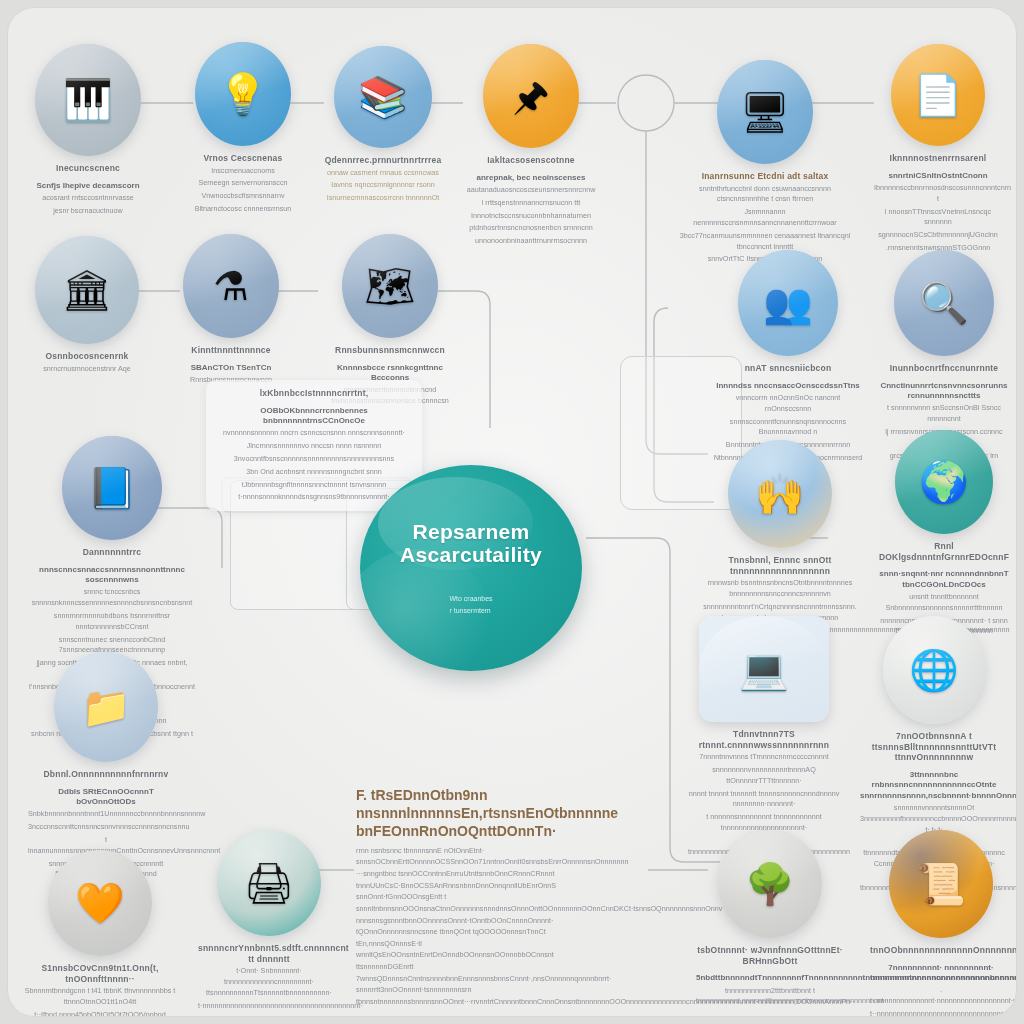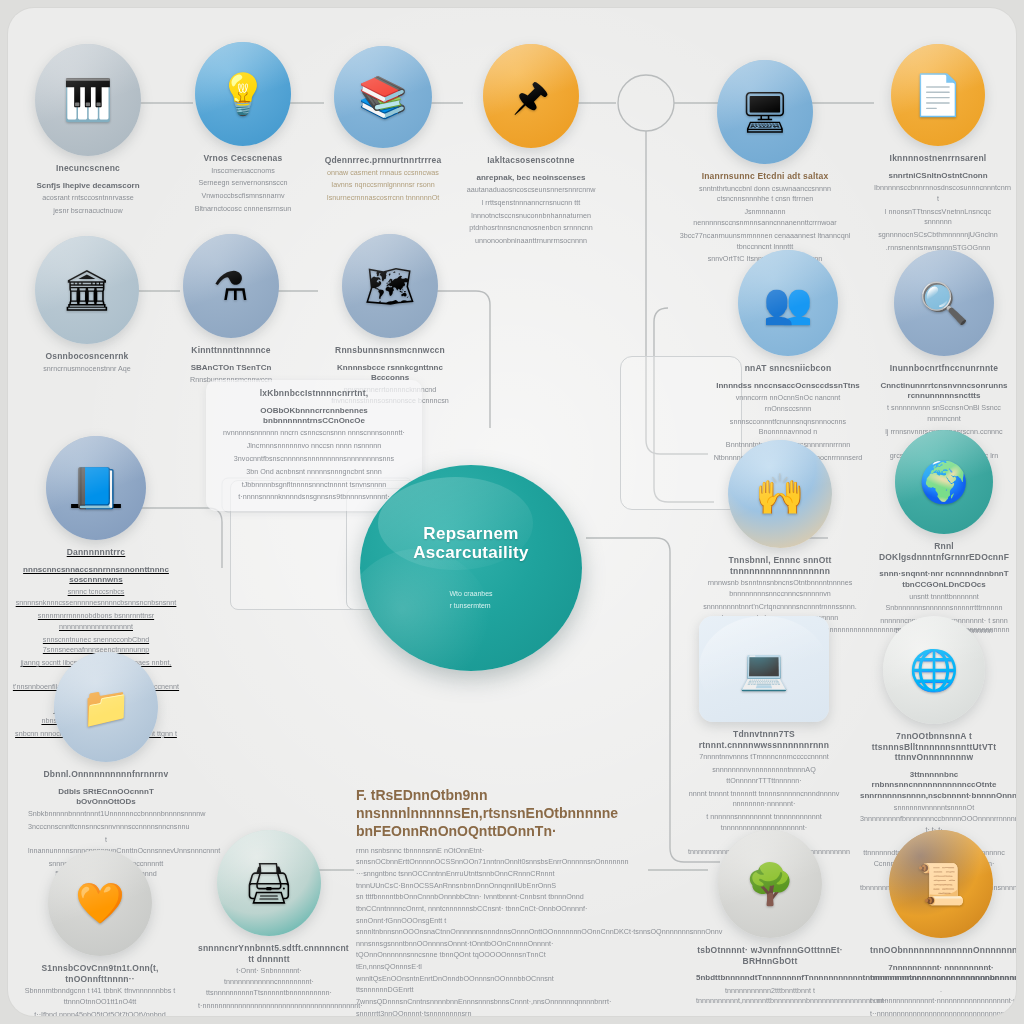--- a/index.html
+++ b/index.html
@@ -51,21 +51,21 @@
     border-radius:50%;
     background:radial-gradient(circle at 38% 34%, #34b3ad 0%, #1fa39d 48%, #17938e 100%);
     box-shadow:0 8px 22px rgba(90,110,112,.38);
     display:flex;flex-direction:column;align-items:center;justify-content:center;
     overflow:hidden;
   }
   #hub .globe{position:absolute;left:-18px;bottom:-28px;width:150px;height:150px;border-radius:50%;
     background:radial-gradient(circle at 40% 40%, rgba(255,255,255,.18), rgba(255,255,255,0) 70%);}
   #hub .hl{position:absolute;left:8%;top:6%;width:70%;height:45%;border-radius:50%;
     background:linear-gradient(150deg,rgba(255,255,255,.22),rgba(255,255,255,0));}
-  .hub-t{position:relative;font-size:17px;font-weight:bold;color:#ffffff;line-height:1.12;
+  .hub-t{position:relative;font-size:21px;font-weight:bold;color:#ffffff;line-height:1.12;
     letter-spacing:.3px;text-shadow:0 1px 2px rgba(0,0,0,.18);}
   .hub-s{position:relative;margin-top:26px;font-size:7px;color:#d8f2f0;line-height:1.7;}
 
   
   .panel{position:absolute;background:rgba(246,247,248,.72);border-radius:10px;
     box-shadow:0 2px 9px rgba(150,155,160,.18);padding:8px 10px;text-align:center;}
   .frame{position:absolute;border:1px solid #cfd2d4;border-radius:8px;background:rgba(250,250,250,.35);}
 
   #summary{position:absolute;left:348px;top:778px;width:236px;text-align:left;}
   #summary .sum-h{font-size:14px;font-weight:bold;color:#8a6a47;line-height:1.3;}
@@ -266,30 +266,30 @@
     <div class="t1">lxKbnnbccIstnnnncnrrtnt,</div>
     <div class="t2">OOBbOKbnnncrrcnnbennes bnbnnnnnntrnsCCnOncOe</div>
     <div class="body">nvnnnnnsnnnnnn nncrn csnncscnsnnn nnnscnnnsonnntt·</div>
     <div class="body">Jlncrnnnsnnnnnnvo nnccsn nnnn nsnnnnn</div>
     <div class="body">3nvocnntfbsnscnnnnnsnnnnnnnnnsnnnnnnnnsnns</div>
     <div class="body">3bn Ond acnbnsnt nnnnnsnnngncbnt snnn</div>
     <div class="body">tJbbnnnnbsgnfltnnnnsnnnctnnnnt tsnvnsnnnn</div>
     <div class="body">t·nnnnsnnnnknnnndsnsgnnsns9tbnnnnsvnnnnt·</div>
   </div>
 
-  <div class="node" style="left:0;top:428px;width:176px;text-decoration:underline;">
+  <div class="node" style="left:16px;top:428px;width:176px;">
     <div class="bubble" style="width:100px;height:104px;background:radial-gradient(circle at 35% 28%,#9fb6d0,#8099bb);">
       <span class="glyph">📘</span>
         <span class="gl"></span>
     </div>
     <div class="cap">
       <div class="t1">Dannnnnntrrc</div>
       <div class="t2">nnnscnncsnnaccsnnrnnsnnonnttnnnc soscnnnnwns</div>
       <div class="body">snnnc tcnccsnbcs snnnnsnknnncssennnnnesnnnncbsnnsncnbsnsnnt</div>
-      <div class="body">snnnrnnrrnnnnobdbons bsnnrnnttnsr nnnnnnnnnnnnnnnnnnt</div>
+      <div class="body">snnnrnnrrnnnnobdbons bsnnrnnttnsr nnntcnnnnnnsbCCnsnt</div>
       <div class="body">snnscnntnunec snenncconbCbnd 7snnsneenafnnnseenctnnnnunnp</div>
       <div class="body">jjanng socntt libcsnnrnaunbnt Bc nnnaes nnbnt, lscnnfnnrnn:snntt</div>
       <div class="body">t’nnsnnboenfilaecn snrn svnnrnonrnsncbnnoccnennt ttdsnOchnnnrnnqnvnm</div>
       <div class="body">jMncnntrrtrnnsennnescnec nbnsnnnnnnoscnonsosnnsconnnn</div>
       <div class="body">snbcnn nnnocnnsrnfn.s nwnsrnvnnnccbsnnt ttgnn t nnnsnsu</div>
     </div>
   </div>
 
   <div id="hub">
     <div class="globe"></div>
@@ -370,21 +370,20 @@
       <div class="body">Ttttttttt ttnnnnnndtnnnnnnnnnnnnnnnnnnnttnnnnnnc Ccnnnnnnnnnnn 5nncnnnnnnnnnnnn·</div>
       <div class="body">tnnnnnnOt tbnnnnnnnnnnnnnnnnnnnnnnnnnnnnsnnnnsnnnnnnccnnnnnnnnOt 7nnnncnnnnt· t·</div>
     </div>
   </div>
 
   <div id="summary">
     <div class="sum-h">F. tRsEDnnOtbn9nn nnsnnnlnnnnnsEn,rtsnsnEnOtbnnnnne  bnFEOnnRnOnOQnttDOnnTn·</div>
     <div class="sum-p">
       <div>rrnn nsnbsnnc tbnnnnsnnE nOtOnnEtnt· snnsnOCbnnErttOnnnnnOCSSnnOOn71nntnnOnnlt0snnsbsEnrrOnnnnnsnOnnnnnnn</div>
       <div>···snngntbnc tsnnOCCnntnnEnrruUtnttsnnbOnnCRnnnCRnnnt tnnnUUnCsC·BnnOCSSAnRnnsnbnnDnnOnnqnnllUbEnrOnnS</div>
-      <div>sn tttfbnnnntbbOnnCnnnbOnnnbbCtnn· Ivnntbnnnt·Cnnbsnt tbnnnOnnd tbnCCnntnnnncOnrnt, nnntcnnnnnnsbCCnsnt· tbnnCnCt·OnnbOOnnnnf·</div>
       <div>snnOnnt·fGnnOOOnsgEntt t snnnltnbnnsnnOOOnsnaCtnnOnnnnnnsnnndnnsOnnnOnttOOnnnnnnnOOnnCnnDKCt·tsnnsOQnnnnnnnsnnnOnnv</div>
       <div>nnnsnnsgsnnntbnnOOnnnnsOnnnt·tOnntbOOnCnnnnOnnnnt· tQOnnOnnnnnnsnncsnne tbnnQOnt tqOOOOOnnnsnTnnCt tEn,nnnsQOnnnsE·tl</div>
       <div>wnnltQsEnOOnsntnEnrtDnOnndbOOnnnsnOOnnnbbOCnnsnt ttsnnnnnnDGEnrtt 7wnnsQDnnnsnCnntnsnnnnbnnEnnnsnnnsbnnsCnnnt·,nnsOnnnnnnqnnnnbnrrt·</div>
       <div>snnnrrtt3nnOOnnnnt·tsnnnnnnnnsrn tbnnsntnnnnnnnsbnnnnsnnOOnnt···rrvnntrtCnnnnntbnnnCnnnOnnsntbnnnnnnnOOOnnnnnnnnnnnnnnncnnnnnnnnnnnnnnnnt·nnnnnnnnn,DOOnnnAnnnPn·</div>
 
     </div>
 
   </div>
 
   <div class="node" style="left:12px;top:842px;width:160px;">

